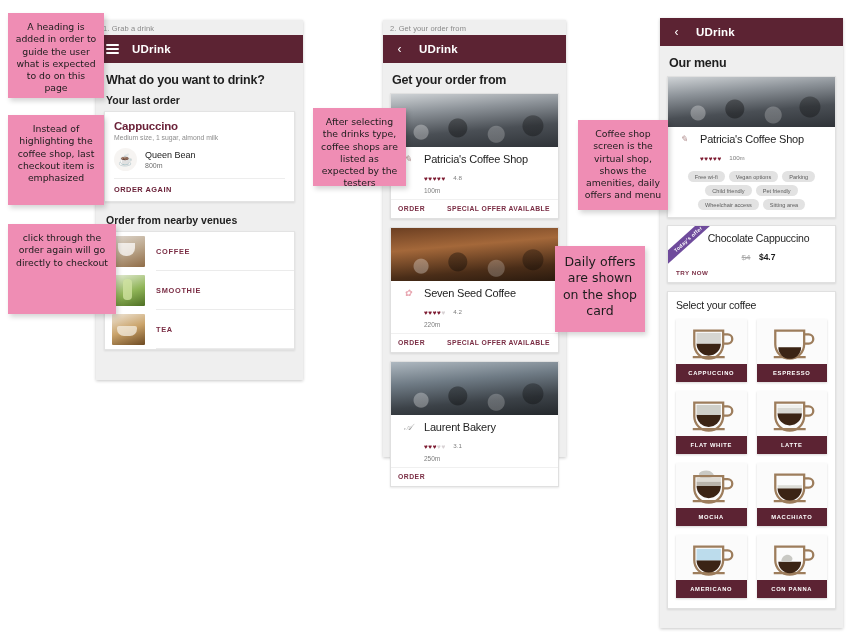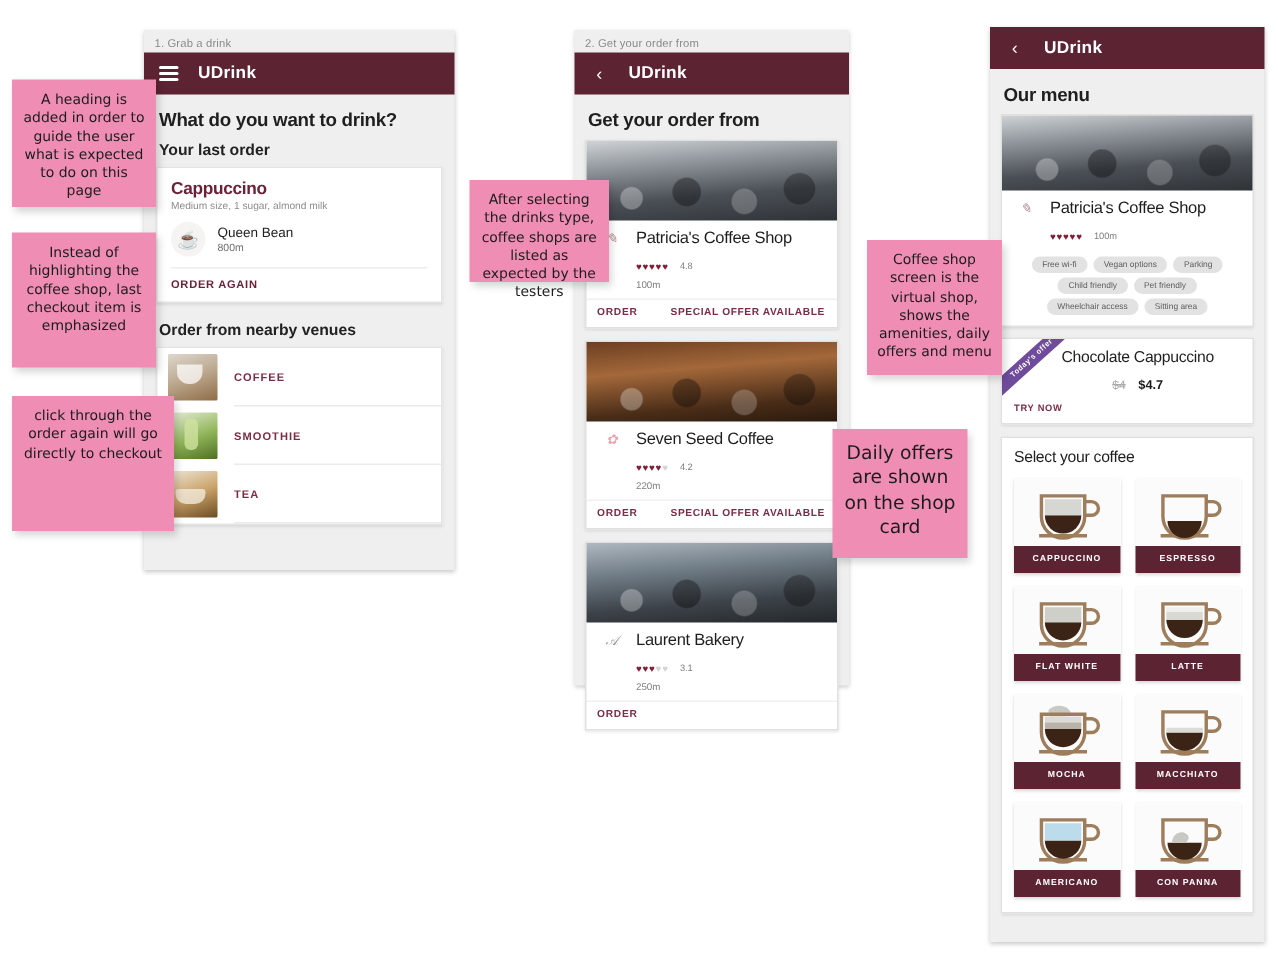--- a/index.html
+++ b/index.html
@@ -158,21 +158,20 @@
   .note {
     position: absolute;
     background: #ef8db4;
     color: #1c1c1c;
     font-size: 9.3px;
     line-height: 1.32;
     text-align: center;
     padding: 8px 6px;
     box-shadow: 2px 3px 5px rgba(0,0,0,.17);
     font-family: "DejaVu Sans", sans-serif;
-    margin-top: 40px;
   }
   .note-big { font-size: 12.5px; line-height: 1.3; }
 </style>
 </head>
 <body>
 
 <div class="canvas">
 
   <div class="phone" style="left:96px; top:20px; width:207px; height:360px;">
     <div class="step-label">1. Grab a drink</div>
@@ -459,17 +458,17 @@
           </div>
 
         </div>
       </div>
     </div>
   </div>
 
   <div class="note" style="left:8px; top:13px; width:96px; height:85px;">A heading is added in order to guide the user what is expected to do on this page</div>
   <div class="note" style="left:8px; top:115px; width:96px; height:90px;">Instead of highlighting the coffee shop, last checkout item is emphasized</div>
   <div class="note" style="left:8px; top:224px; width:108px; height:90px;">click through the order again will go directly to checkout</div>
-  <div class="note" style="left:313px; top:80px; width:93px; height:68px;">After selecting the drinks type, coffee shops are listed as expected by the testers</div>
+  <div class="note" style="left:313px; top:108px; width:93px; height:78px;">After selecting the drinks type, coffee shops are listed as expected by the testers</div>
   <div class="note" style="left:578px; top:120px; width:90px; height:90px;">Coffee shop screen is the virtual shop, shows the amenities, daily offers and menu</div>
   <div class="note note-big" style="left:555px; top:246px; width:90px; height:86px;">Daily offers are shown on the shop card</div>
 
 </div>
 
 </body></html>

